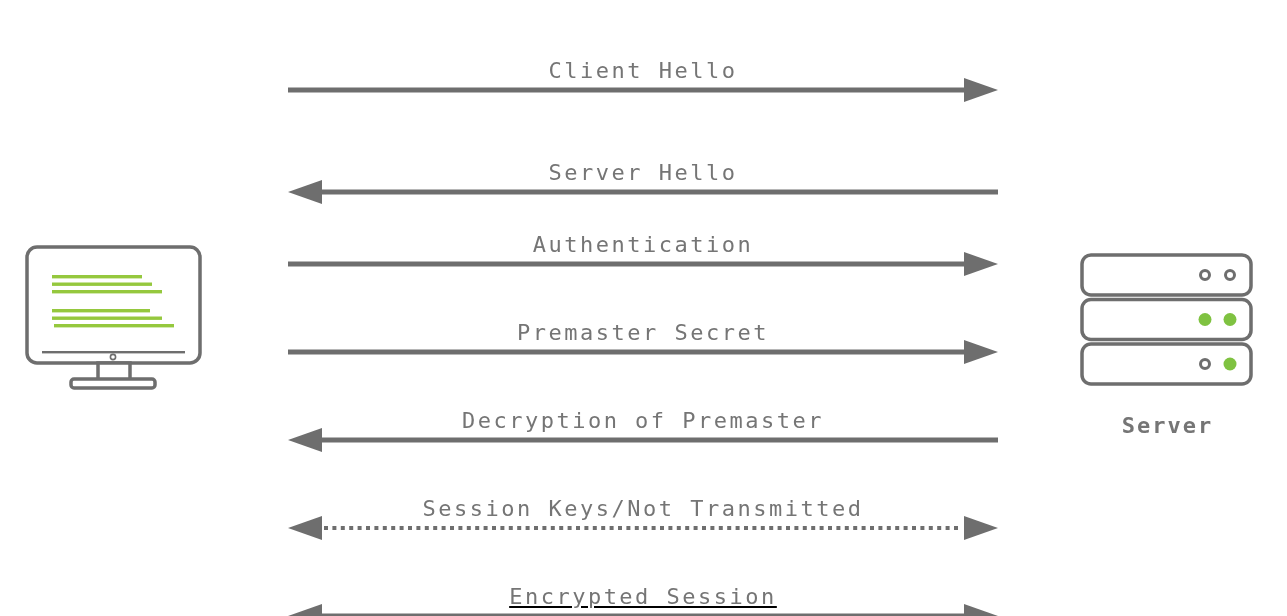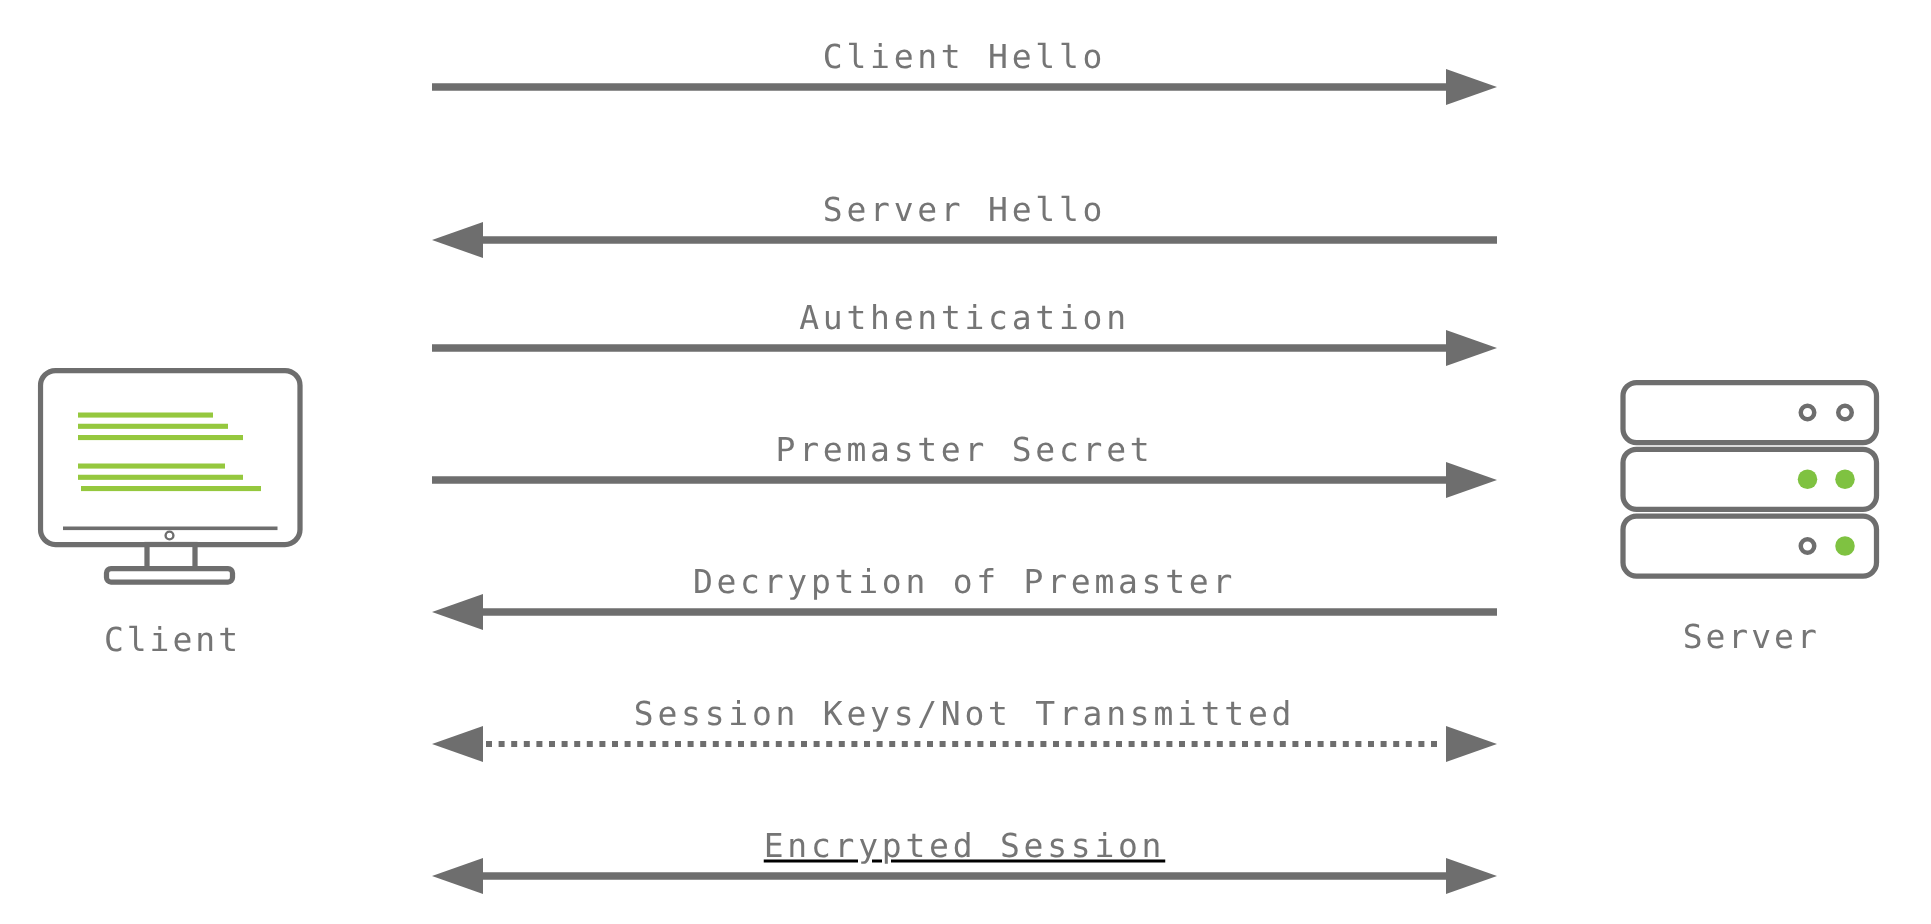--- a/index.html
+++ b/index.html
@@ -5,21 +5,21 @@
   html,body{margin:0;padding:0;background:#fff;}
   .canvas{
     position:relative;
     width:1287px;height:616px;
     background:#ffffff;
     overflow:hidden;
     font-family:"DejaVu Sans Mono","Liberation Mono",monospace;
   }
 
   
-  .msg-row{position:absolute;left:288px;width:710px;}
+  .msg-row{position:absolute;left:288px;width:710px;margin-top:32px;}
   .msg-label{
     font-size:22px;line-height:26px;letter-spacing:2.5px;
     color:var(--text_gray,#757575);
     text-align:center;white-space:nowrap;
     margin-bottom:-7px;
   }
   .msg-row svg{display:block;}
   .arrow-line{stroke:var(--line_gray,#6e6e6e);stroke-width:5;fill:none;}
   .arrow-line.dotted{stroke-width:4;stroke-dasharray:4 4.4;}
   .arrow-head{fill:var(--line_gray,#6e6e6e);stroke:none;}
@@ -31,21 +31,21 @@
   
   .actor{position:absolute;text-align:center;}
   .actor-client{left:25px;top:245px;width:180px;}
   .actor-server{left:1080px;top:253px;width:175px;}
   .actor svg{display:block;margin:0 auto;}
   .actor-label{
     font-size:22px;line-height:26px;letter-spacing:2px;
     color:var(--text_gray,#757575);white-space:nowrap;
   }
   .actor-client .actor-label{margin-top:24px;}
-  .actor-server .actor-label{margin-top:26px;}
+  .actor-server .actor-label{margin-top:26px;font-weight:bold;}
 
   .icon-stroke{fill:#ffffff;stroke:var(--line_gray,#6e6e6e);stroke-width:3.5;}
   .screen-line{fill:var(--screen_line_green,#95c83e);}
   .screen-bottom-bar{fill:var(--line_gray,#6e6e6e);}
   .power-dot{fill:none;stroke:var(--line_gray,#6e6e6e);stroke-width:1.6;}
   .led-off{fill:#ffffff;stroke:var(--line_gray,#6e6e6e);stroke-width:3;}
   .led-on{fill:var(--accent_green,#7fc241);stroke:none;}
 </style>
 </head>
 <body>
@@ -61,21 +61,20 @@
         <rect class="screen-line" x="27" y="45" width="110" height="3.4"></rect>
         <rect class="screen-line" x="27" y="64" width="98" height="3.4"></rect>
         <rect class="screen-line" x="27" y="71.5" width="110" height="3.4"></rect>
         <rect class="screen-line" x="29" y="79" width="120" height="3.4"></rect>
       </g>
       <rect class="screen-bottom-bar" x="17" y="106" width="143" height="2.4"></rect>
       <circle class="power-dot" cx="88" cy="112" r="2.6"></circle>
       <rect class="icon-stroke" x="73" y="118" width="32" height="17"></rect>
       <rect class="icon-stroke" x="46" y="134" width="84" height="9" rx="3"></rect>
     </svg>
-    <div class="actor-label">Client</div>
   </div>
 
   <div class="actor actor-server">
     <svg width="175" height="134" viewBox="0 0 175 134">
       <rect class="icon-stroke" x="2" y="2" width="169" height="40" rx="9"></rect>
       <rect class="icon-stroke" x="2" y="46.5" width="169" height="40" rx="9"></rect>
       <rect class="icon-stroke" x="2" y="91" width="169" height="40" rx="9"></rect>
       <circle class="led-off" cx="125" cy="22" r="4.5"></circle>
       <circle class="led-off" cx="150" cy="22" r="4.5"></circle>
       <circle class="led-on" cx="125" cy="66.5" r="6.5"></circle>

